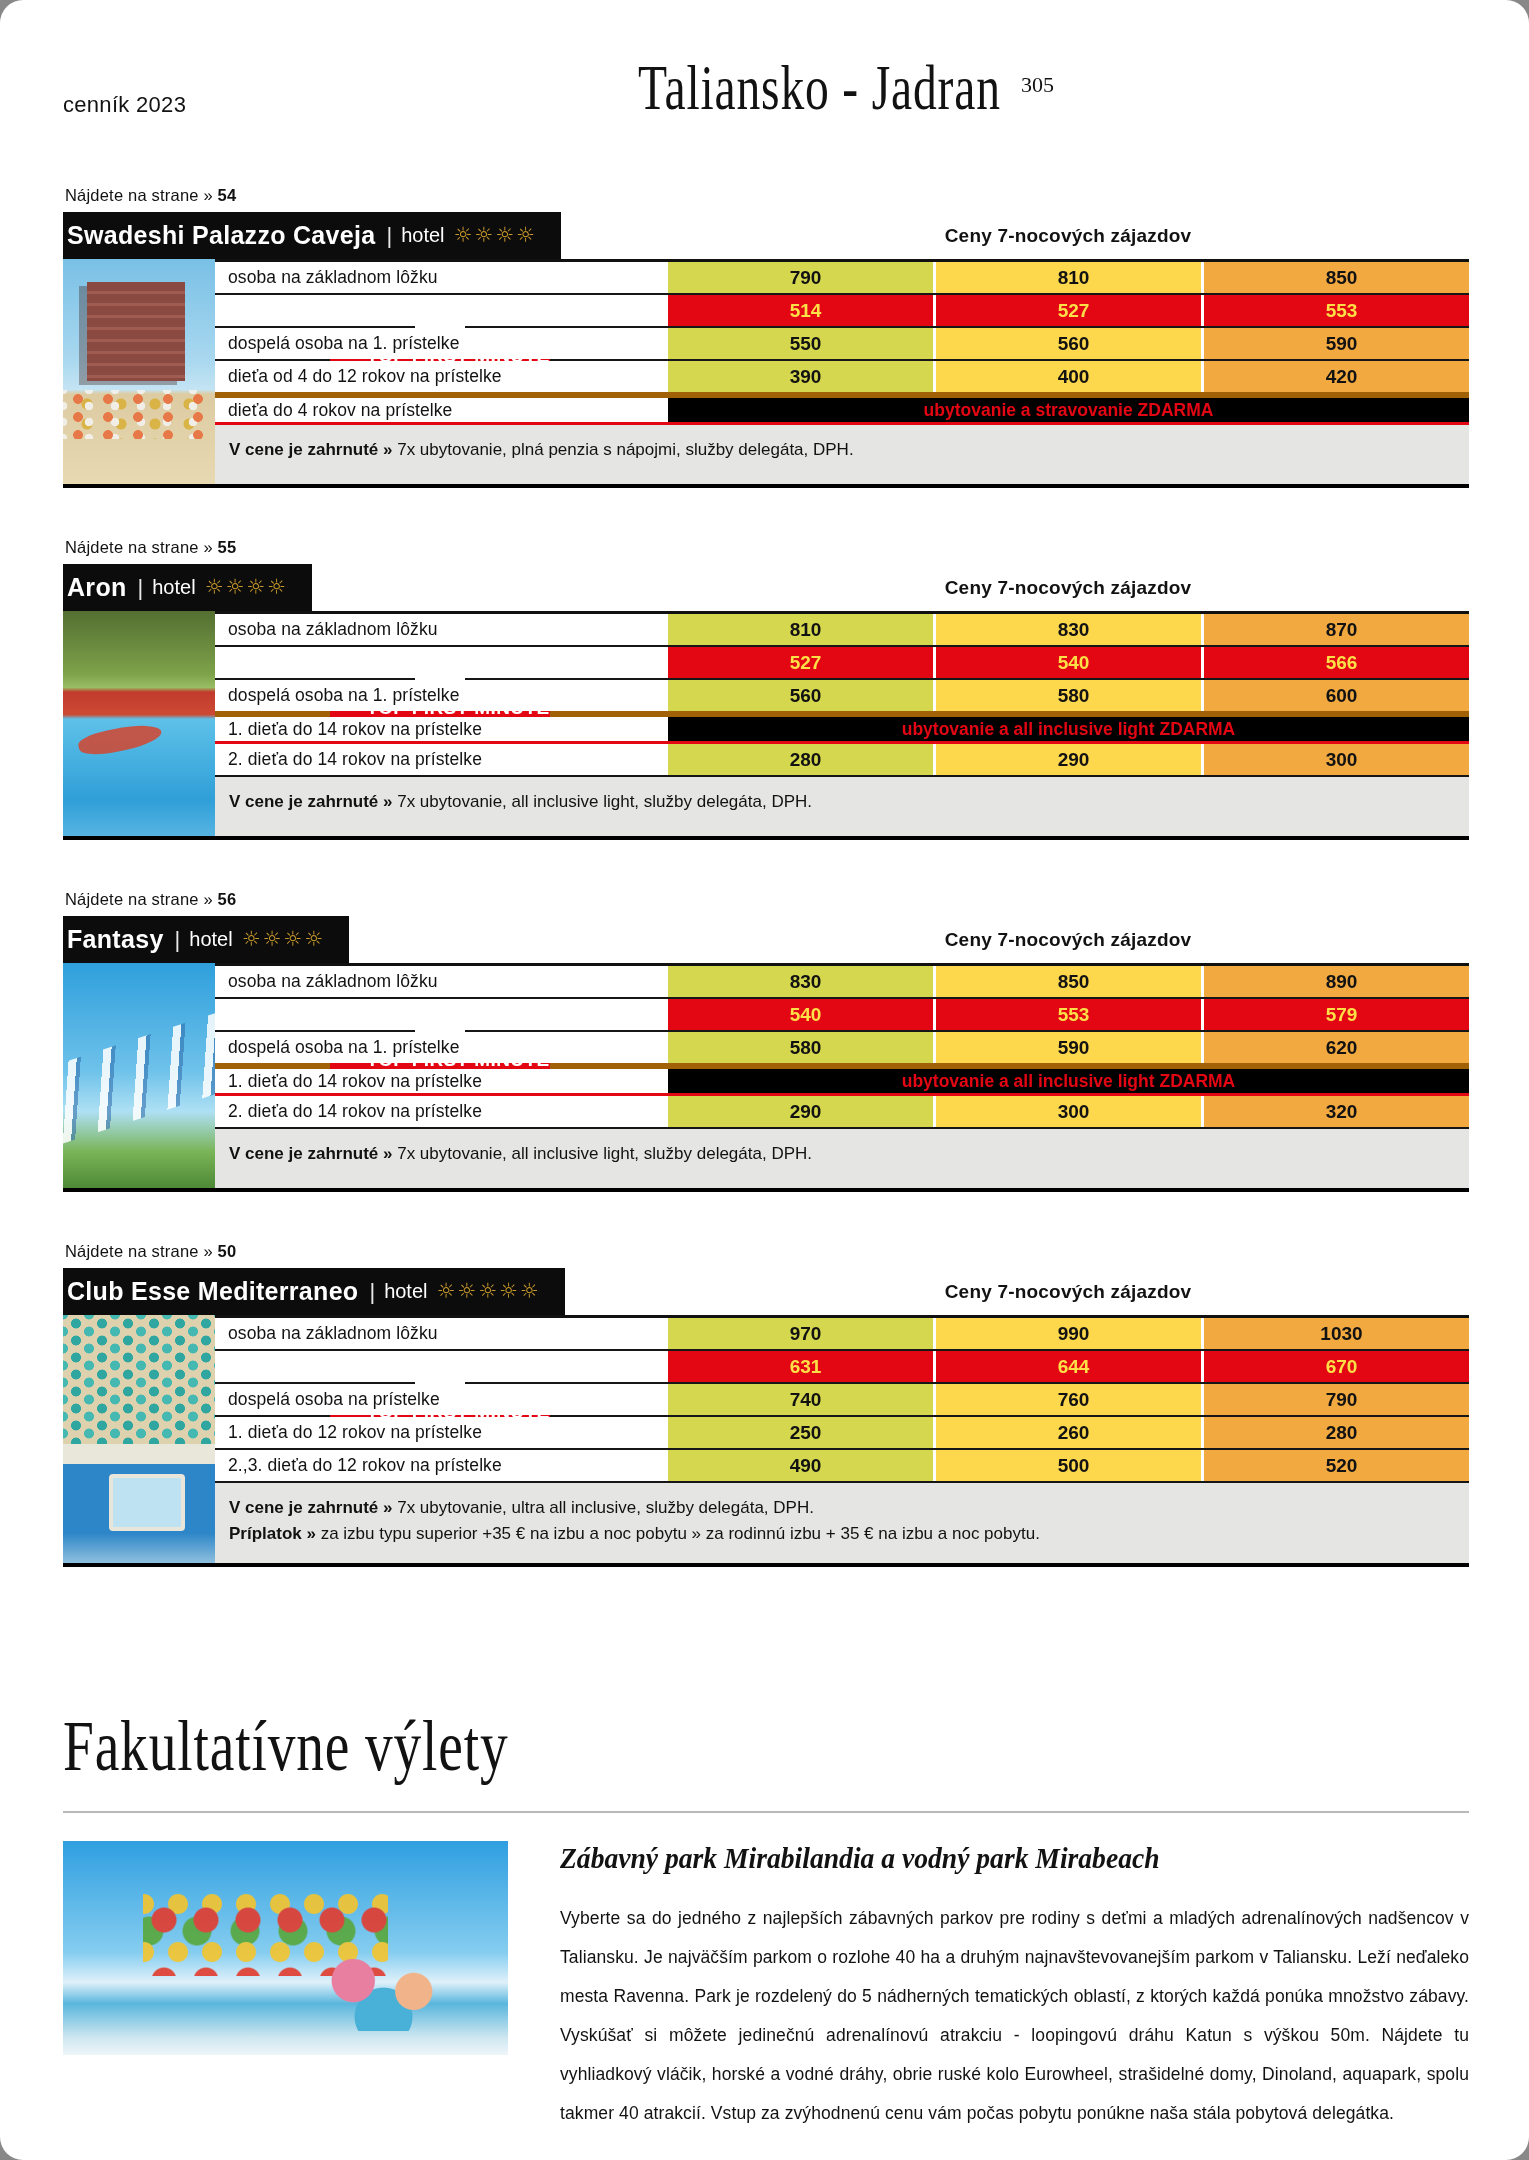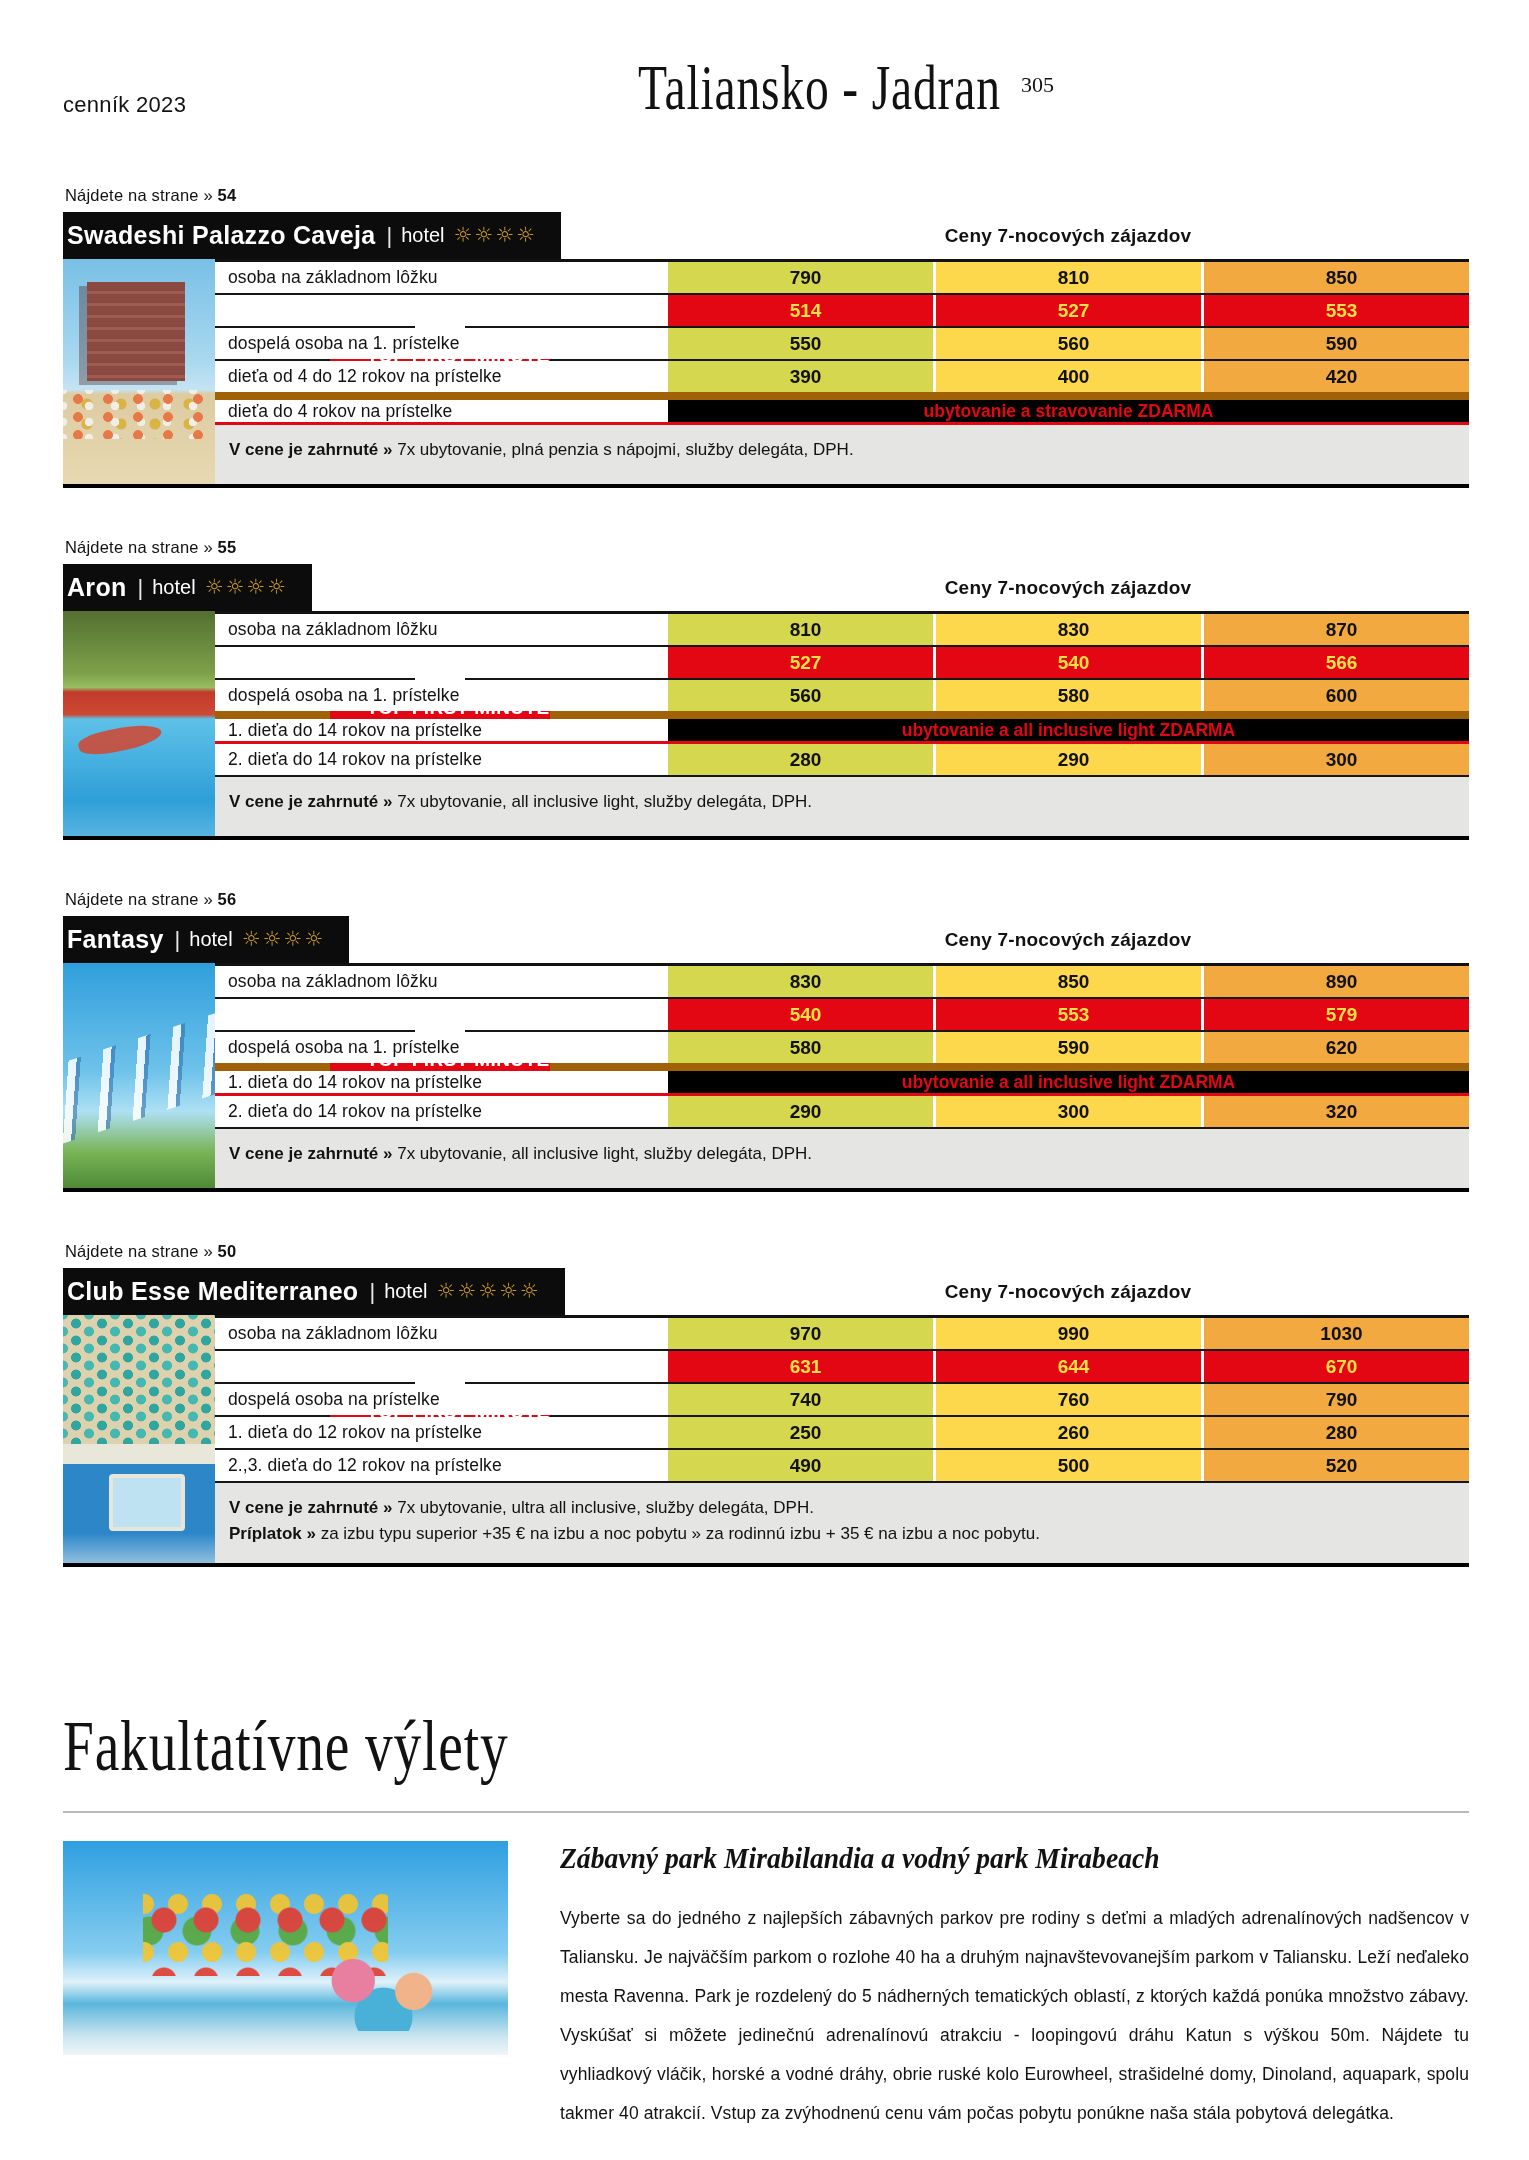--- a/index.html
+++ b/index.html
@@ -1,17 +1,17 @@
 <!DOCTYPE html>
 <html lang="sk"><head>
 <meta charset="utf-8">
 <style>
   * { margin:0; padding:0; box-sizing:border-box; }
   body { background:#888; font-family:"Liberation Sans", sans-serif; color:#121212; }
-  .page { width:1529px; height:2160px; background:#fff; position:relative; overflow:hidden; margin:0 auto; }
+  .page { width:1529px; height:2160px; background:#fff; position:relative; overflow:hidden; margin:0 auto;border-radius:23px; }
   .content { padding:0 60px 0 63px; }
 
   
   .page-header { position:relative; height:172px; }
   .pricelist-label { position:absolute; left:0; top:92px; font-size:22px; letter-spacing:0.3px; }
   .region-title { position:absolute; left:575px; top:52px; font-family:"Liberation Serif", serif;
                   font-size:58px; font-weight:400; white-space:nowrap;
                   transform:scale(0.82,1.08); transform-origin:left top; letter-spacing:1px; }
   .page-number { position:absolute; left:958px; top:72px; font-family:"Liberation Serif", serif; font-size:22px; }
 
@@ -42,21 +42,21 @@
   .t-cell { flex:1; margin-left:3px; display:flex; align-items:center; justify-content:center;
             font-size:19px; font-weight:bold;padding-left:10px; }
   .c0 { background:#d5d84e; } .c1 { background:#fdd74c; } .c2 { background:#f2a940; }
 
   .t-row.promo .t-label { padding:0;flex-direction:column; }
   .notch { width:50px; height:100%; background:#fff; flex:0 0 50px; }
   .promo-label { flex:1; height:100%; background:#e30613; color:#fff; font-weight:bold;
                  font-size:19px; display:flex; align-items:center; padding-left:36px; letter-spacing:0.4px; }
   .t-row.promo .t-cell { background:#e30613; color:#fde047; }
 
-  .t-row.free { border-top:8px solid #a16207; border-bottom:3px solid #e30613; margin-top:-2px; }
+  .t-row.free { border-top:6px solid #a16207; border-bottom:3px solid #e30613; margin-top:-2px; }
   .t-span { flex:1; margin-left:3px; display:flex; align-items:center; justify-content:center;
             background:#000000; color:#e30613; font-weight:bold; font-size:17.5px; }
 
   .note { background:#e5e5e3; padding:12px 16px 16px 14px; font-size:17px; line-height:26px; min-height:59px; }
   .note b { font-weight:bold; }
 
   
   .p-1 { background:linear-gradient(180deg,#79c0e6 0%,#a9d8ef 45%,#c4e4f3 58%,#ddcba2 60%,#e7d9b2 100%); }
   .p-1::before { content:""; position:absolute; left:16%; right:20%; top:10%; height:44%;
     background:repeating-linear-gradient(180deg,#8a4a41 0 9px,#a05c50 9px 12px);

